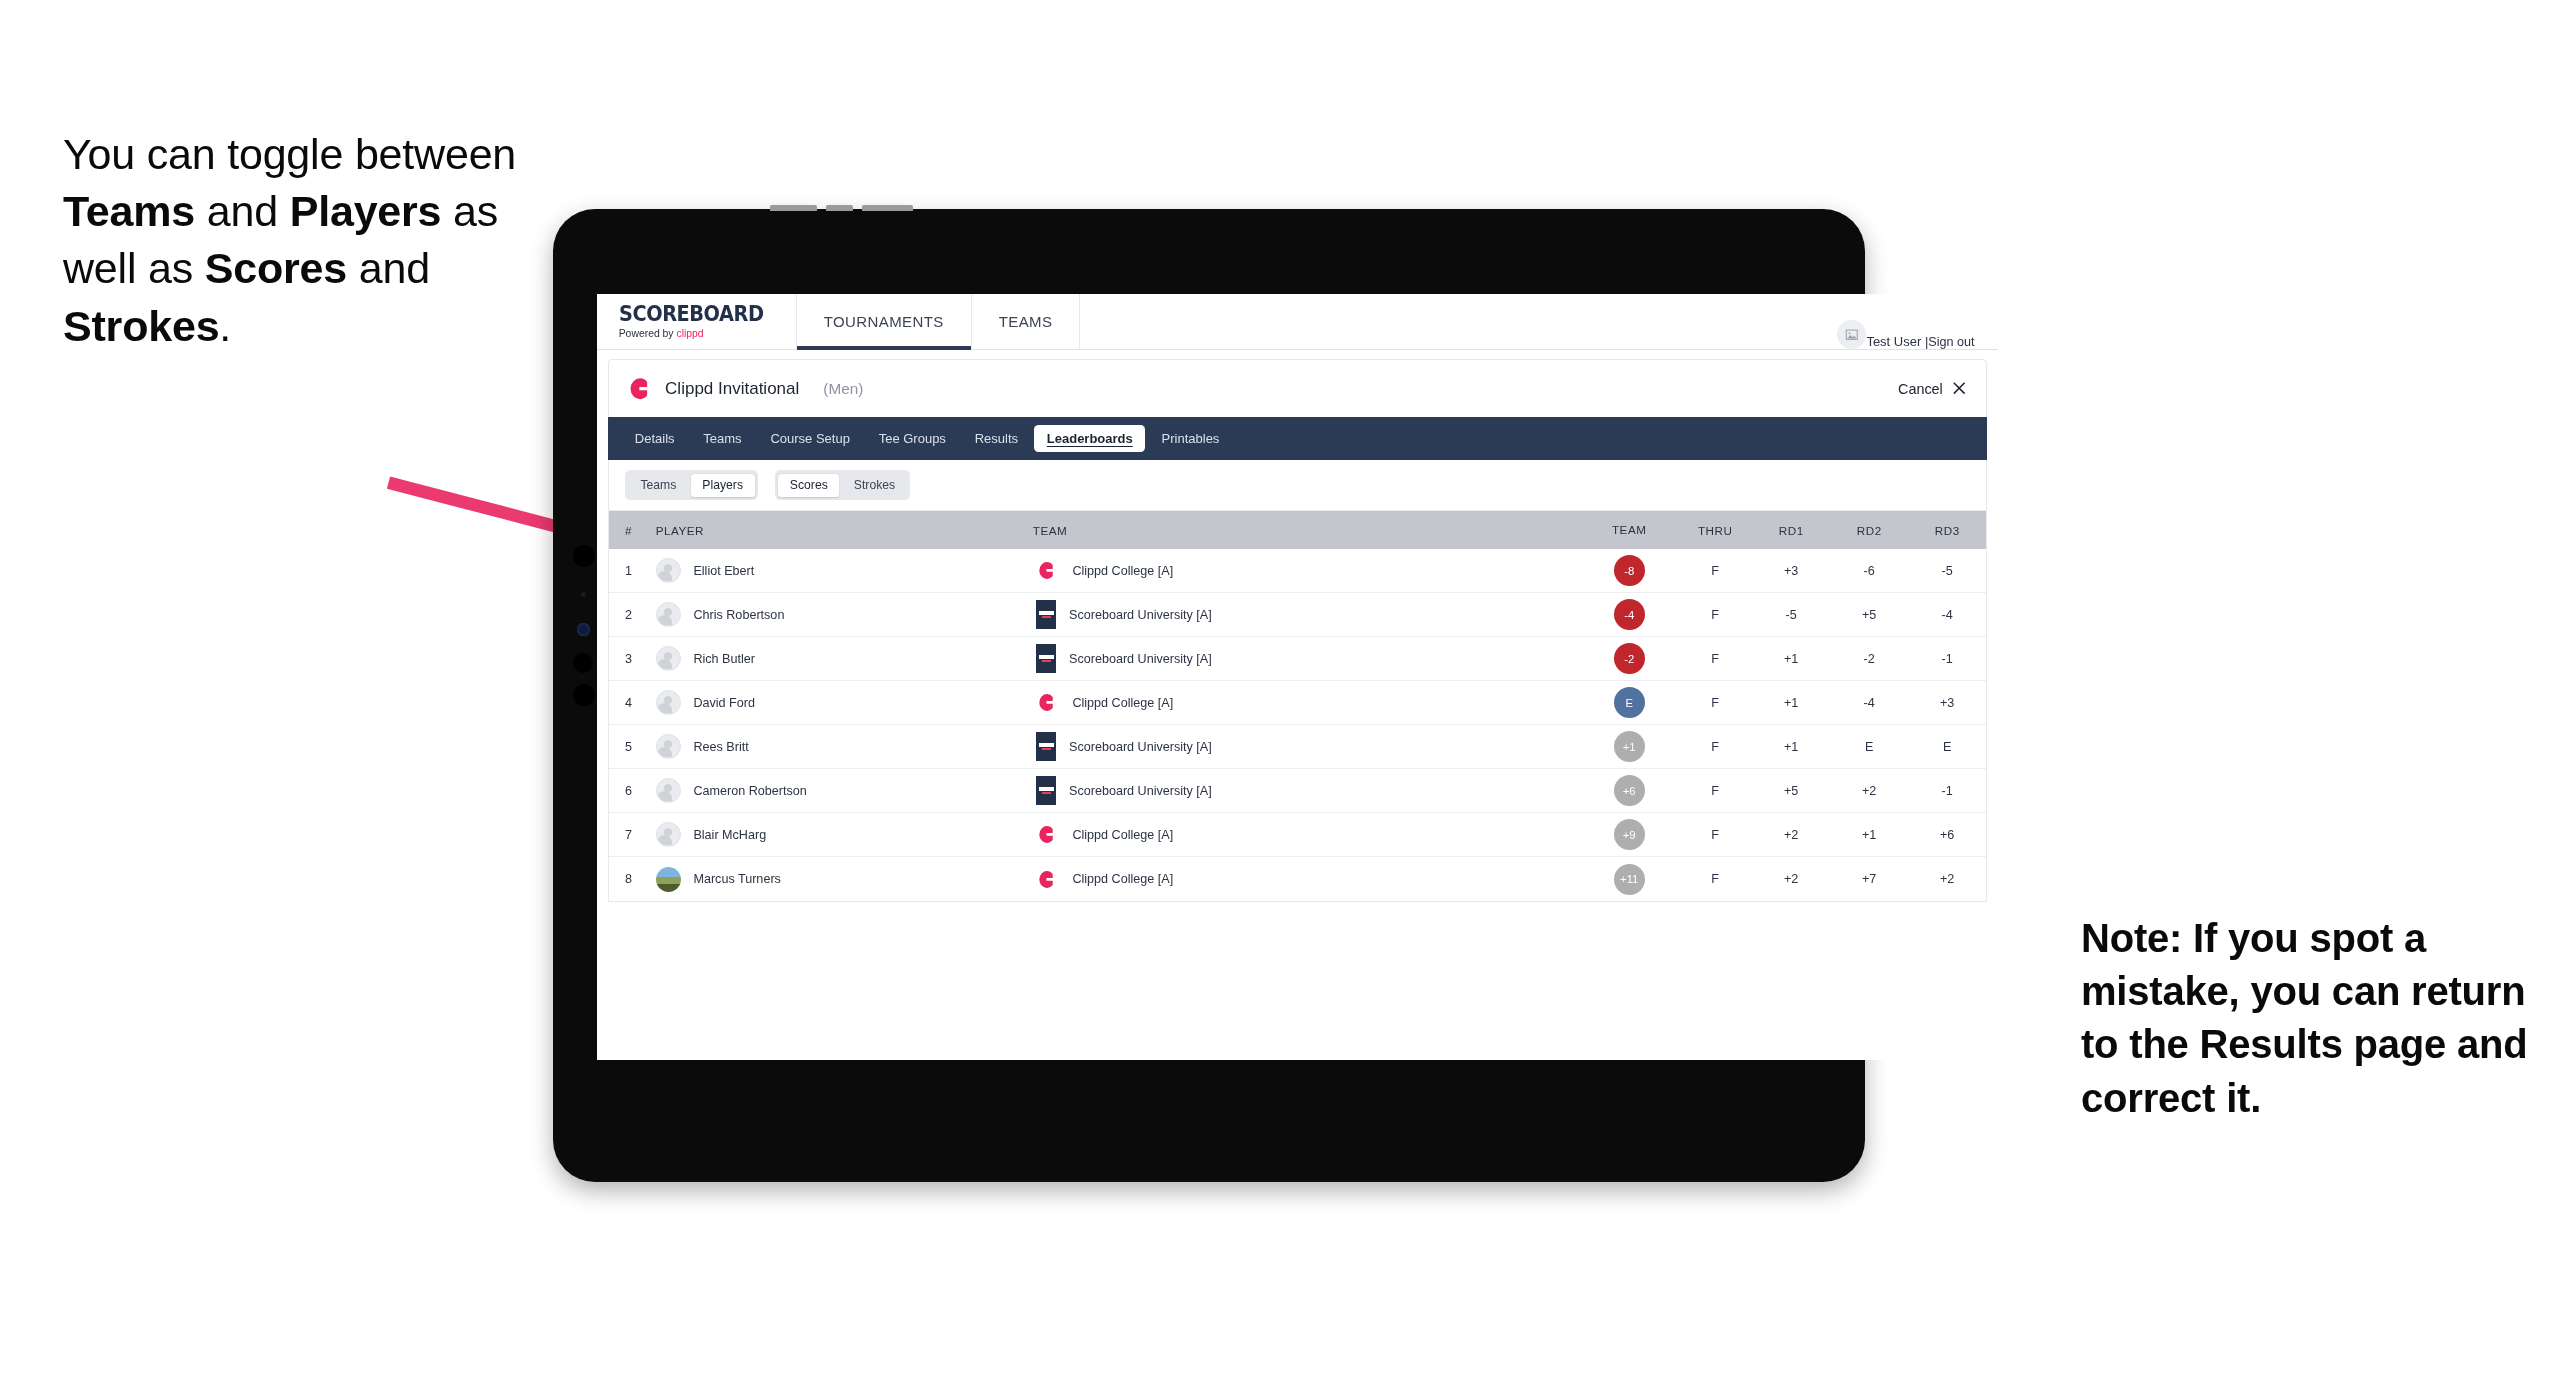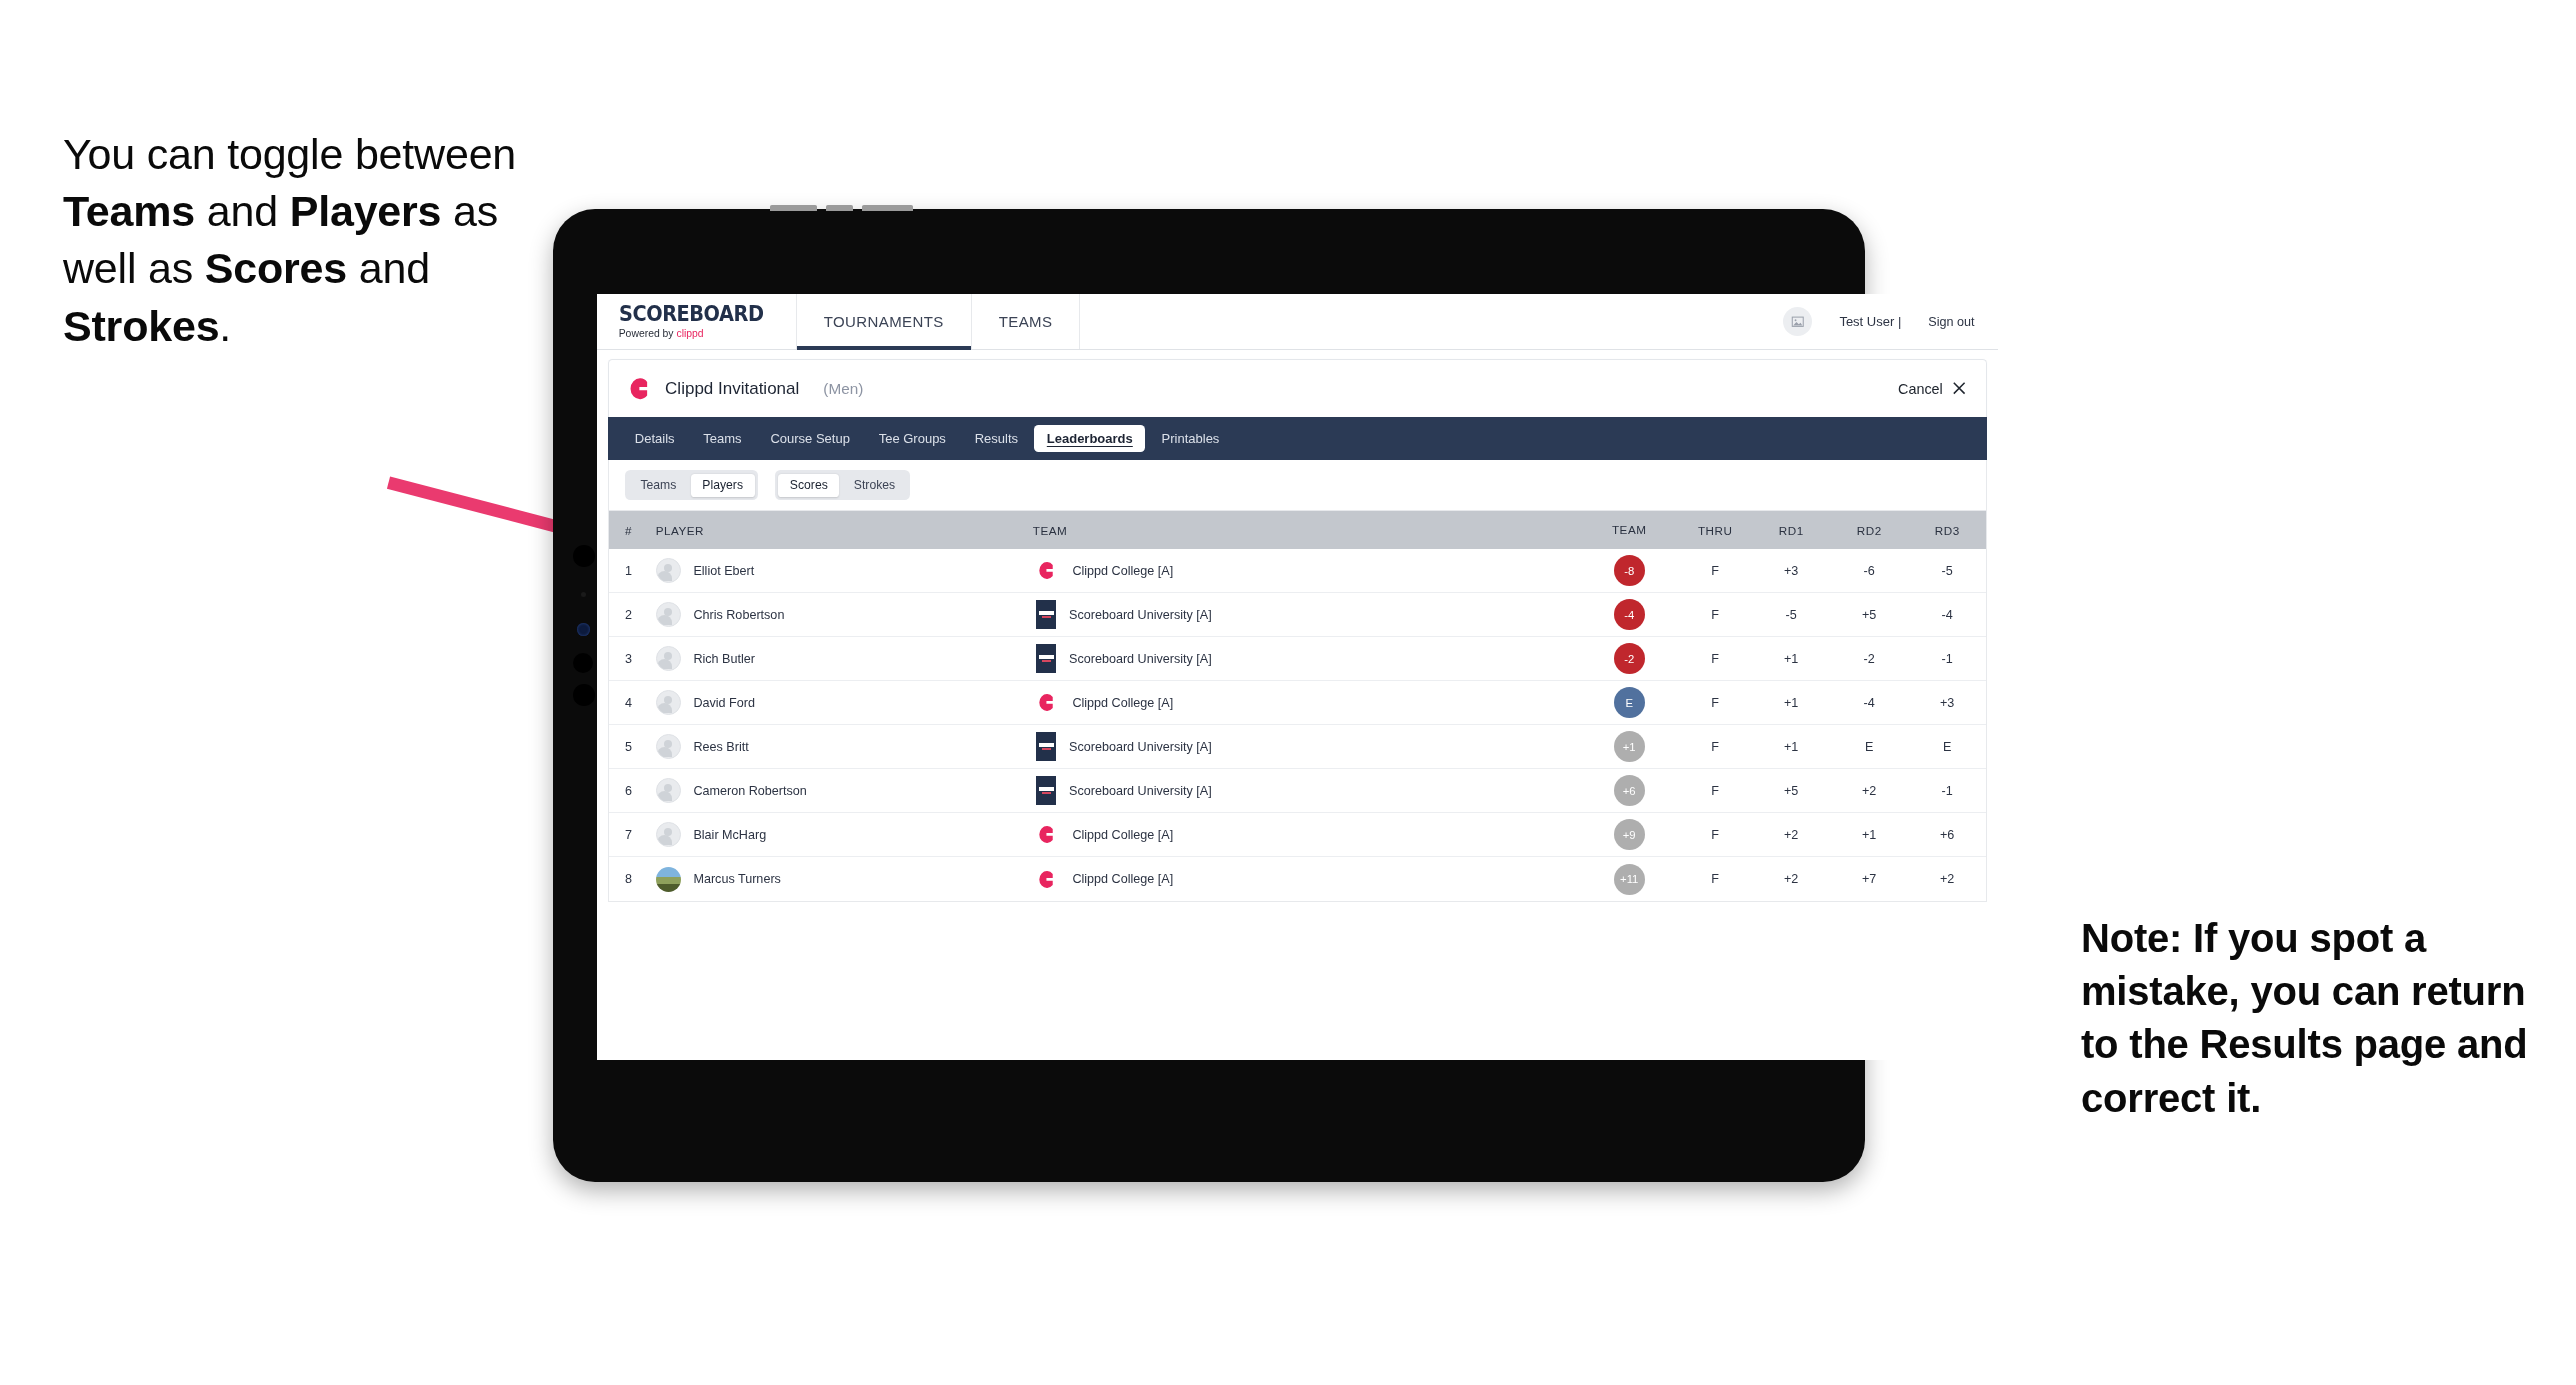--- a/index.html
+++ b/index.html
@@ -93,21 +93,21 @@
     font-size: 15px; color: #3b4355; letter-spacing: 0.4px;
     border-right: 0.9px solid #e7e9ec; position: relative;
     background: #fff;
   }
   .topnav-tab.active::after {
     content: ""; position: absolute; left: 0; right: 0; bottom: -0.9px;
     height: 3.6px; background: #2b3a55;
   }
   #appbar-spacer { flex: 1; }
   #user-zone {
-    display: flex; align-items: center; gap: 27px; padding-right: 23.5px;
+    display: flex; align-items: flex-end; gap: 0; padding-right: 23.5px;
   }
   #user-avatar {
     width: 29px; height: 29px; border-radius: 50%;
     background: #eceef1; display: flex; align-items: center; justify-content: center;
   }
   #user-name { font-size: 13px; color: #2d3444; }
   #signout { font-size: 12.6px; color: #2d3444; }
 
   
   #tourn-bar {

